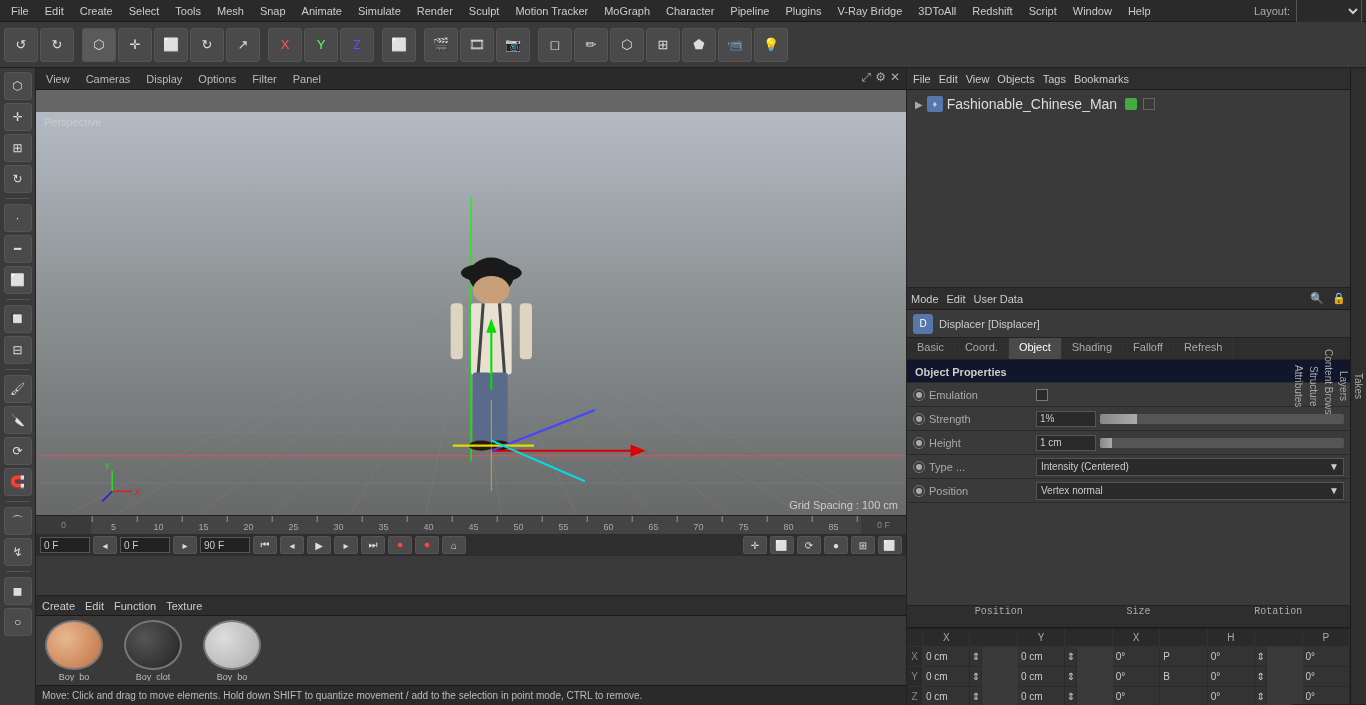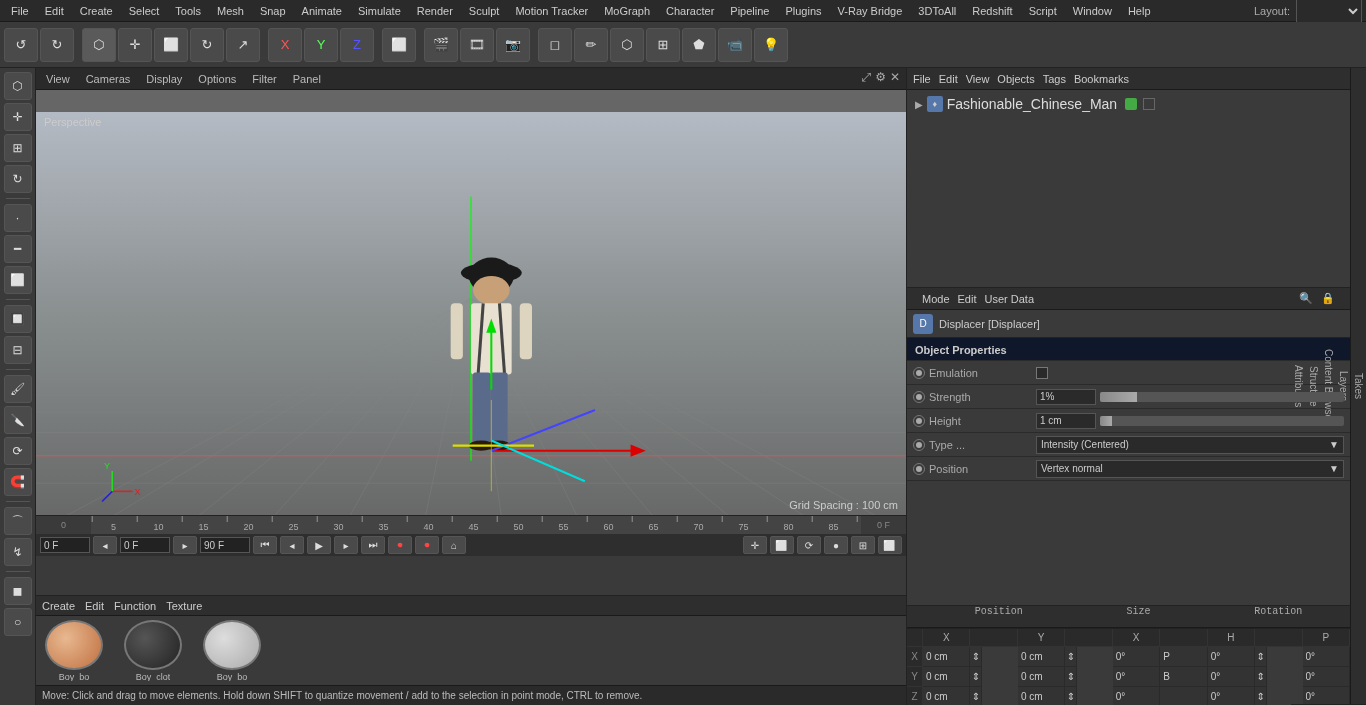--- a/index.html
+++ b/index.html
@@ -316,21 +316,21 @@
       flex: 1;
       display: flex;
       flex-direction: column;
       overflow: hidden;
     }
     .attr-header {
       height: 22px;
       background: #2e2e2e;
       display: flex;
       align-items: center;
-      padding: 0 15px;
+      padding: 0 4px;
       gap: 8px;
       border-bottom: 1px solid #1a1a1a;
     }
     .attr-mode { color: #ccc; font-size: 11px; cursor: pointer; }
     .displacer-row {
       height: 28px;
       background: #3a3a3a;
       display: flex;
       align-items: center;
       padding: 0 6px;
@@ -847,20 +847,28 @@
         <div style="flex:1"></div>
         <span style="color:#aaa;font-size:11px;cursor:pointer;">🔍</span>
         <span style="color:#aaa;font-size:11px;cursor:pointer;">🔒</span>
       </div>
 
       <div class="displacer-row">
         <div class="displacer-icon">D</div>
         <span style="color:#ccc;font-size:11px;">Displacer [Displacer]</span>
       </div>
 
+      <div class="tab-strip">
+        <div class="tab-btn">Basic</div>
+        <div class="tab-btn">Coord.</div>
+        <div class="tab-btn active">Object</div>
+        <div class="tab-btn">Shading</div>
+        <div class="tab-btn">Falloff</div>
+        <div class="tab-btn">Refresh</div>
+      </div>
 
       <div class="section-title">Object Properties</div>
 
       <div class="prop-row">
         <div class="prop-label">
           <div class="prop-radio active"></div>
           <span>Emulation</span>
         </div>
         <div class="prop-value">
           <div class="prop-checkbox"></div>

